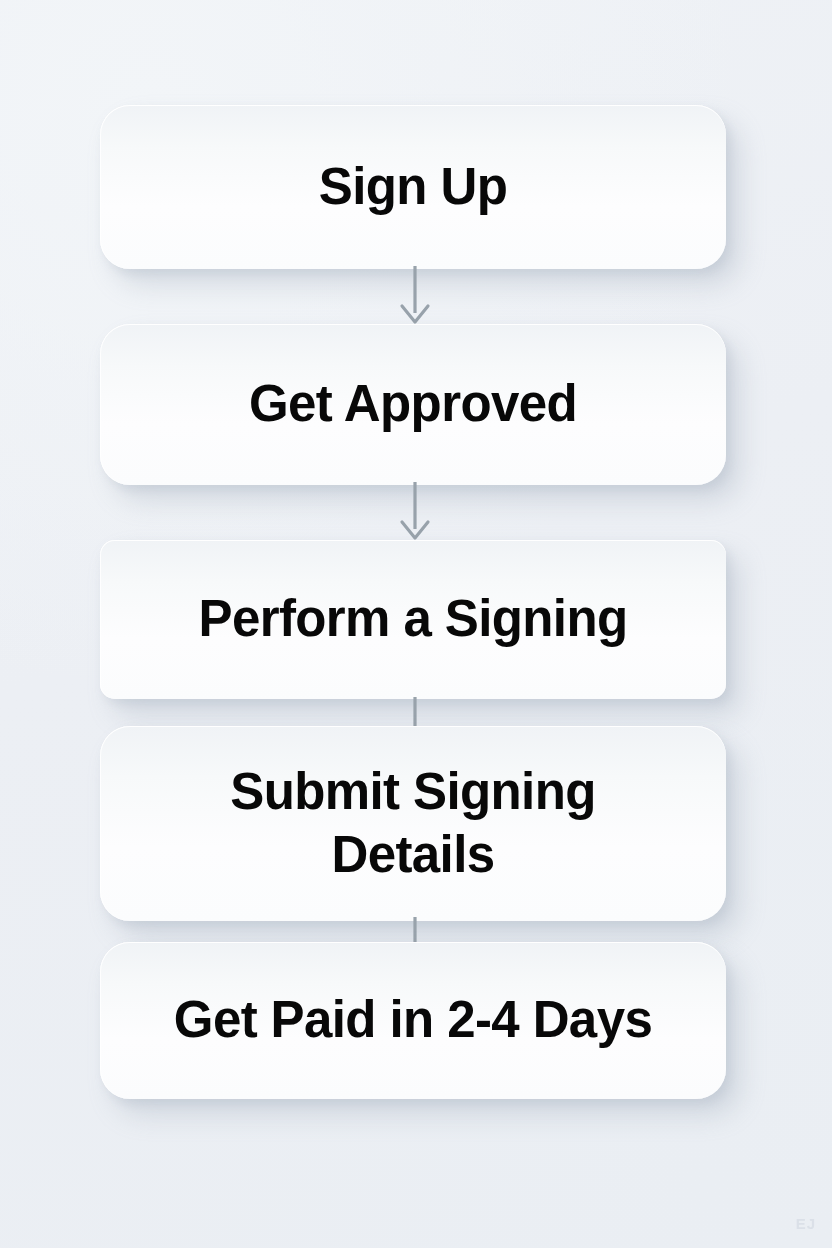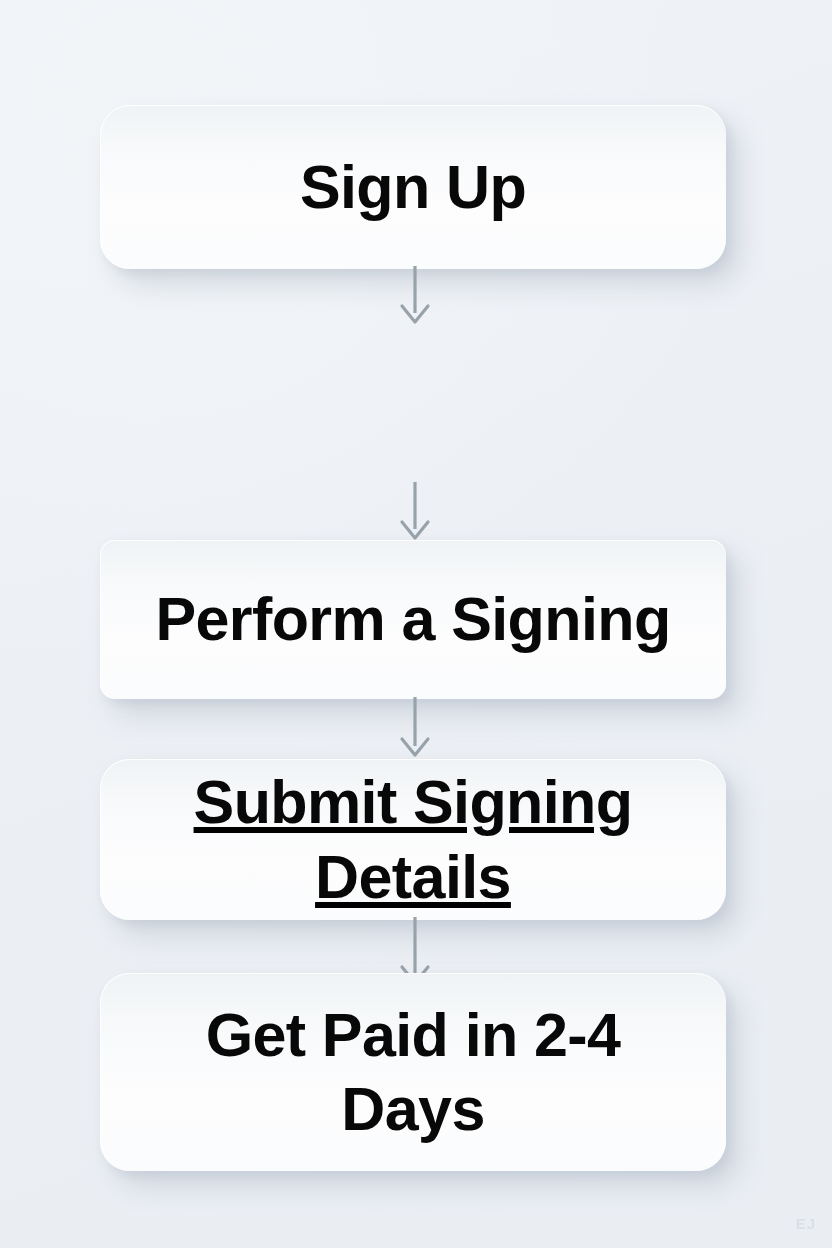--- a/index.html
+++ b/index.html
@@ -45,35 +45,35 @@
       4px 5px 10px rgba(150,163,178,0.18),
       inset 0 1px 0 rgba(255,255,255,0.95),
       inset 1px 0 0 rgba(255,255,255,0.85);
     display: flex;
     align-items: center;
     justify-content: center;
     padding: 0 26px;
   }
 
   .node-label {
-    font-size: 61px;
+    font-size: 51px;
     font-weight: 700;
     letter-spacing: -0.6px;
     line-height: 1.22;
     color: #080808;
     text-align: center;
     white-space: pre-line;
   }
 
   
   #node-0 { top: 105px;  height: 164px; }
   #node-1 { top: 324px;  height: 161px; }
   #node-2 { top: 540px;  height: 159px; border-radius: 15px; }
-  #node-3 { top: 759px;  height: 161px; text-decoration: underline; }
-  #node-4 { top: 973px;  height: 198px; align-items: center; }
+  #node-3 { top: 726px;  height: 195px; }
+  #node-4 { top: 942px;  height: 157px; align-items: center; }
 
   
   .connector {
     position: absolute;
     left: 393px;
     width: 44px;
     display: block;
   }
   #conn-0 { top: 266px; height: 60px; }
   #conn-1 { top: 482px; height: 60px; }
@@ -104,20 +104,23 @@
       <span class="node-label">Sign Up</span>
     </div>
 
     <div class="connector" id="conn-0">
       <svg viewBox="0 0 44 60" preserveAspectRatio="none" aria-hidden="true">
         <line x1="22" y1="0" x2="22" y2="47" stroke="#98a2ab" stroke-width="3.2"></line>
         <polyline points="9,40 22,56 35,40" fill="none" stroke="#98a2ab" stroke-width="3.2" stroke-linecap="round" stroke-linejoin="round"></polyline>
       </svg>
     </div>
 
+    <div class="node" id="node-1">
+      <span class="node-label">Get Approved</span>
+    </div>
 
     <div class="connector" id="conn-1">
       <svg viewBox="0 0 44 60" preserveAspectRatio="none" aria-hidden="true">
         <line x1="22" y1="0" x2="22" y2="47" stroke="#98a2ab" stroke-width="3.2"></line>
         <polyline points="9,40 22,56 35,40" fill="none" stroke="#98a2ab" stroke-width="3.2" stroke-linecap="round" stroke-linejoin="round"></polyline>
       </svg>
     </div>
 
     <div class="node" id="node-2">
       <span class="node-label">Perform a Signing</span>

